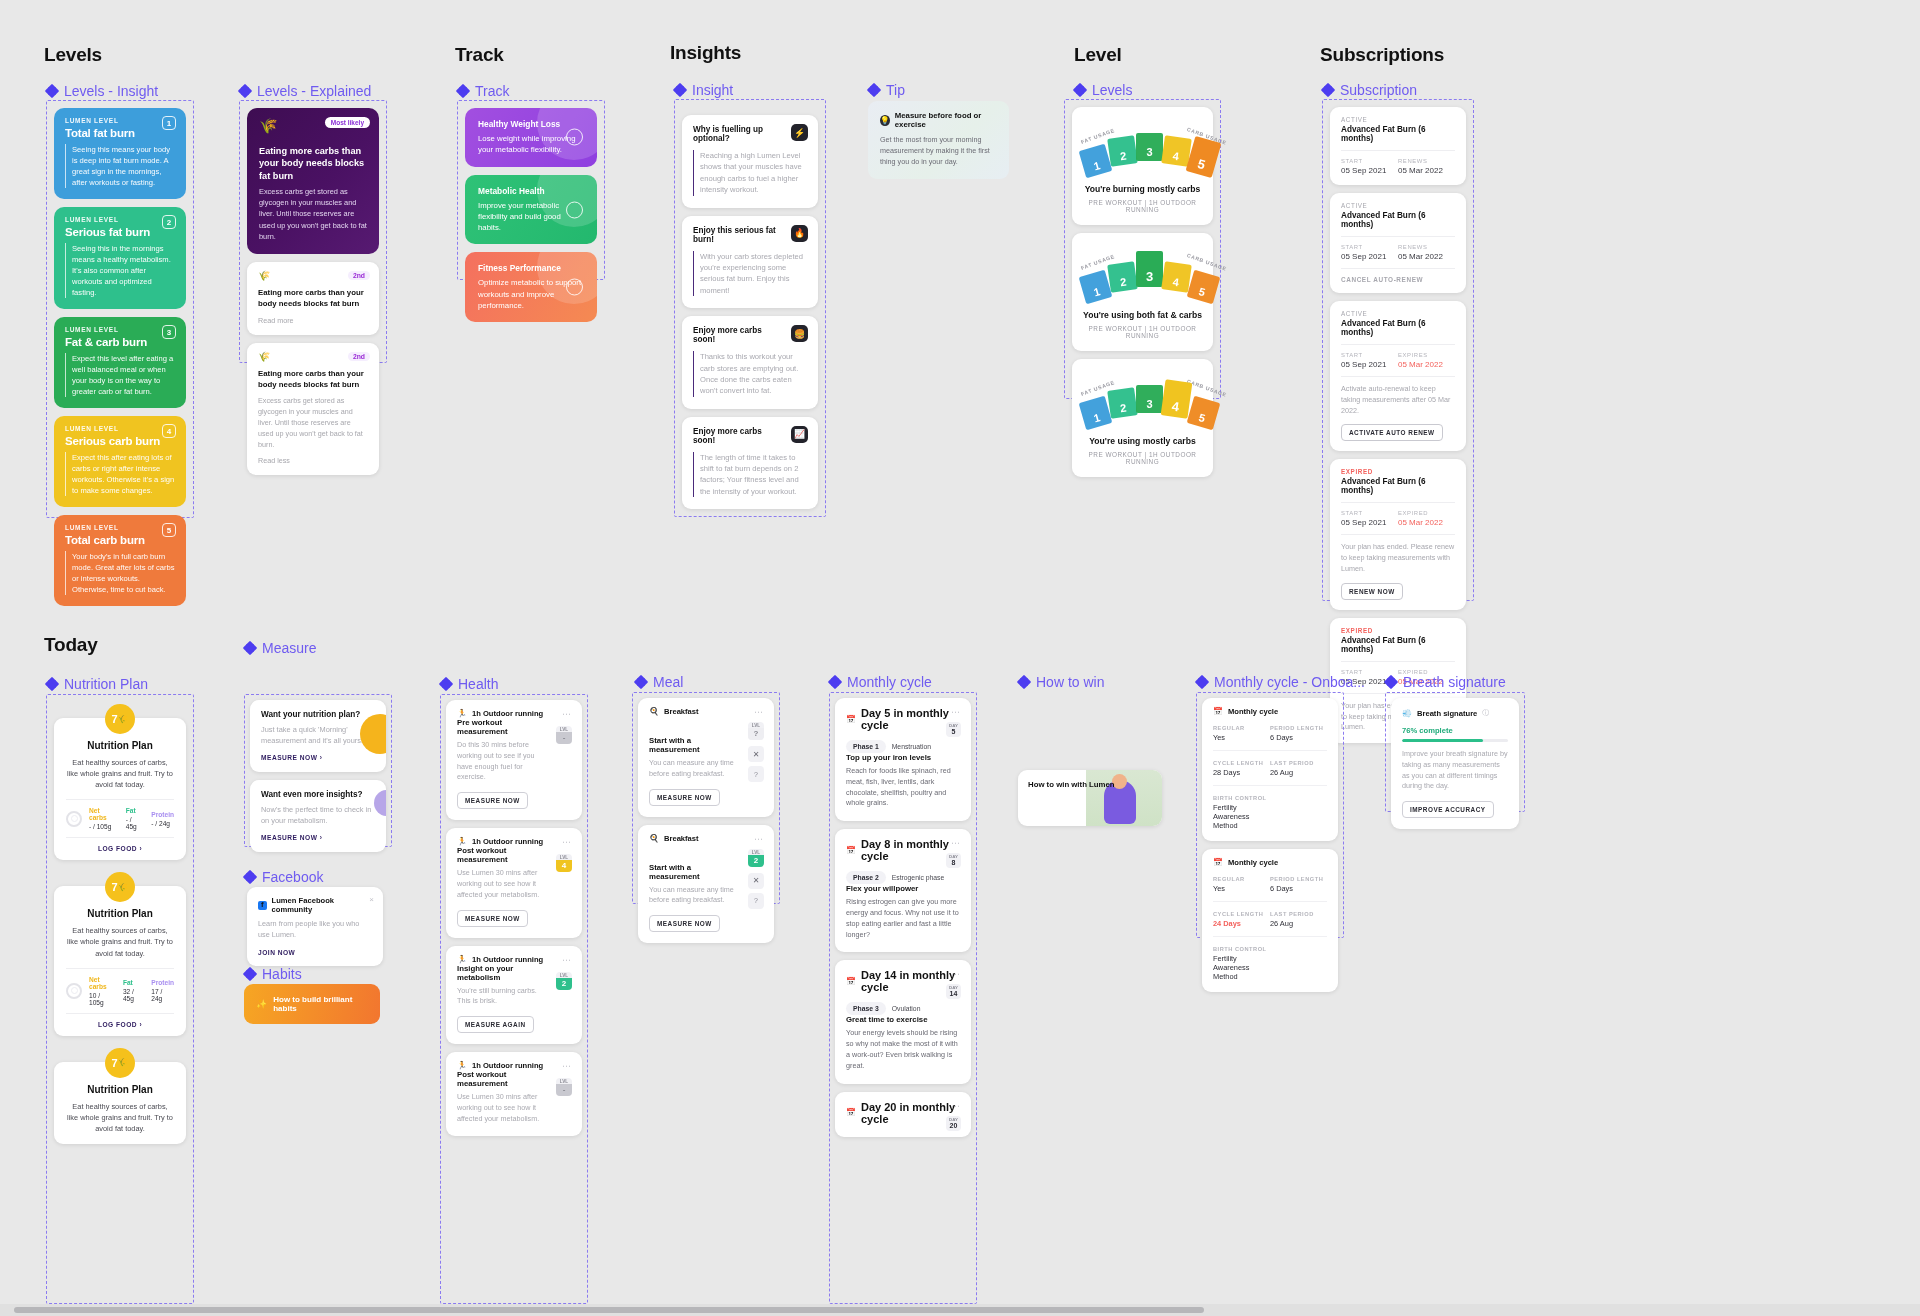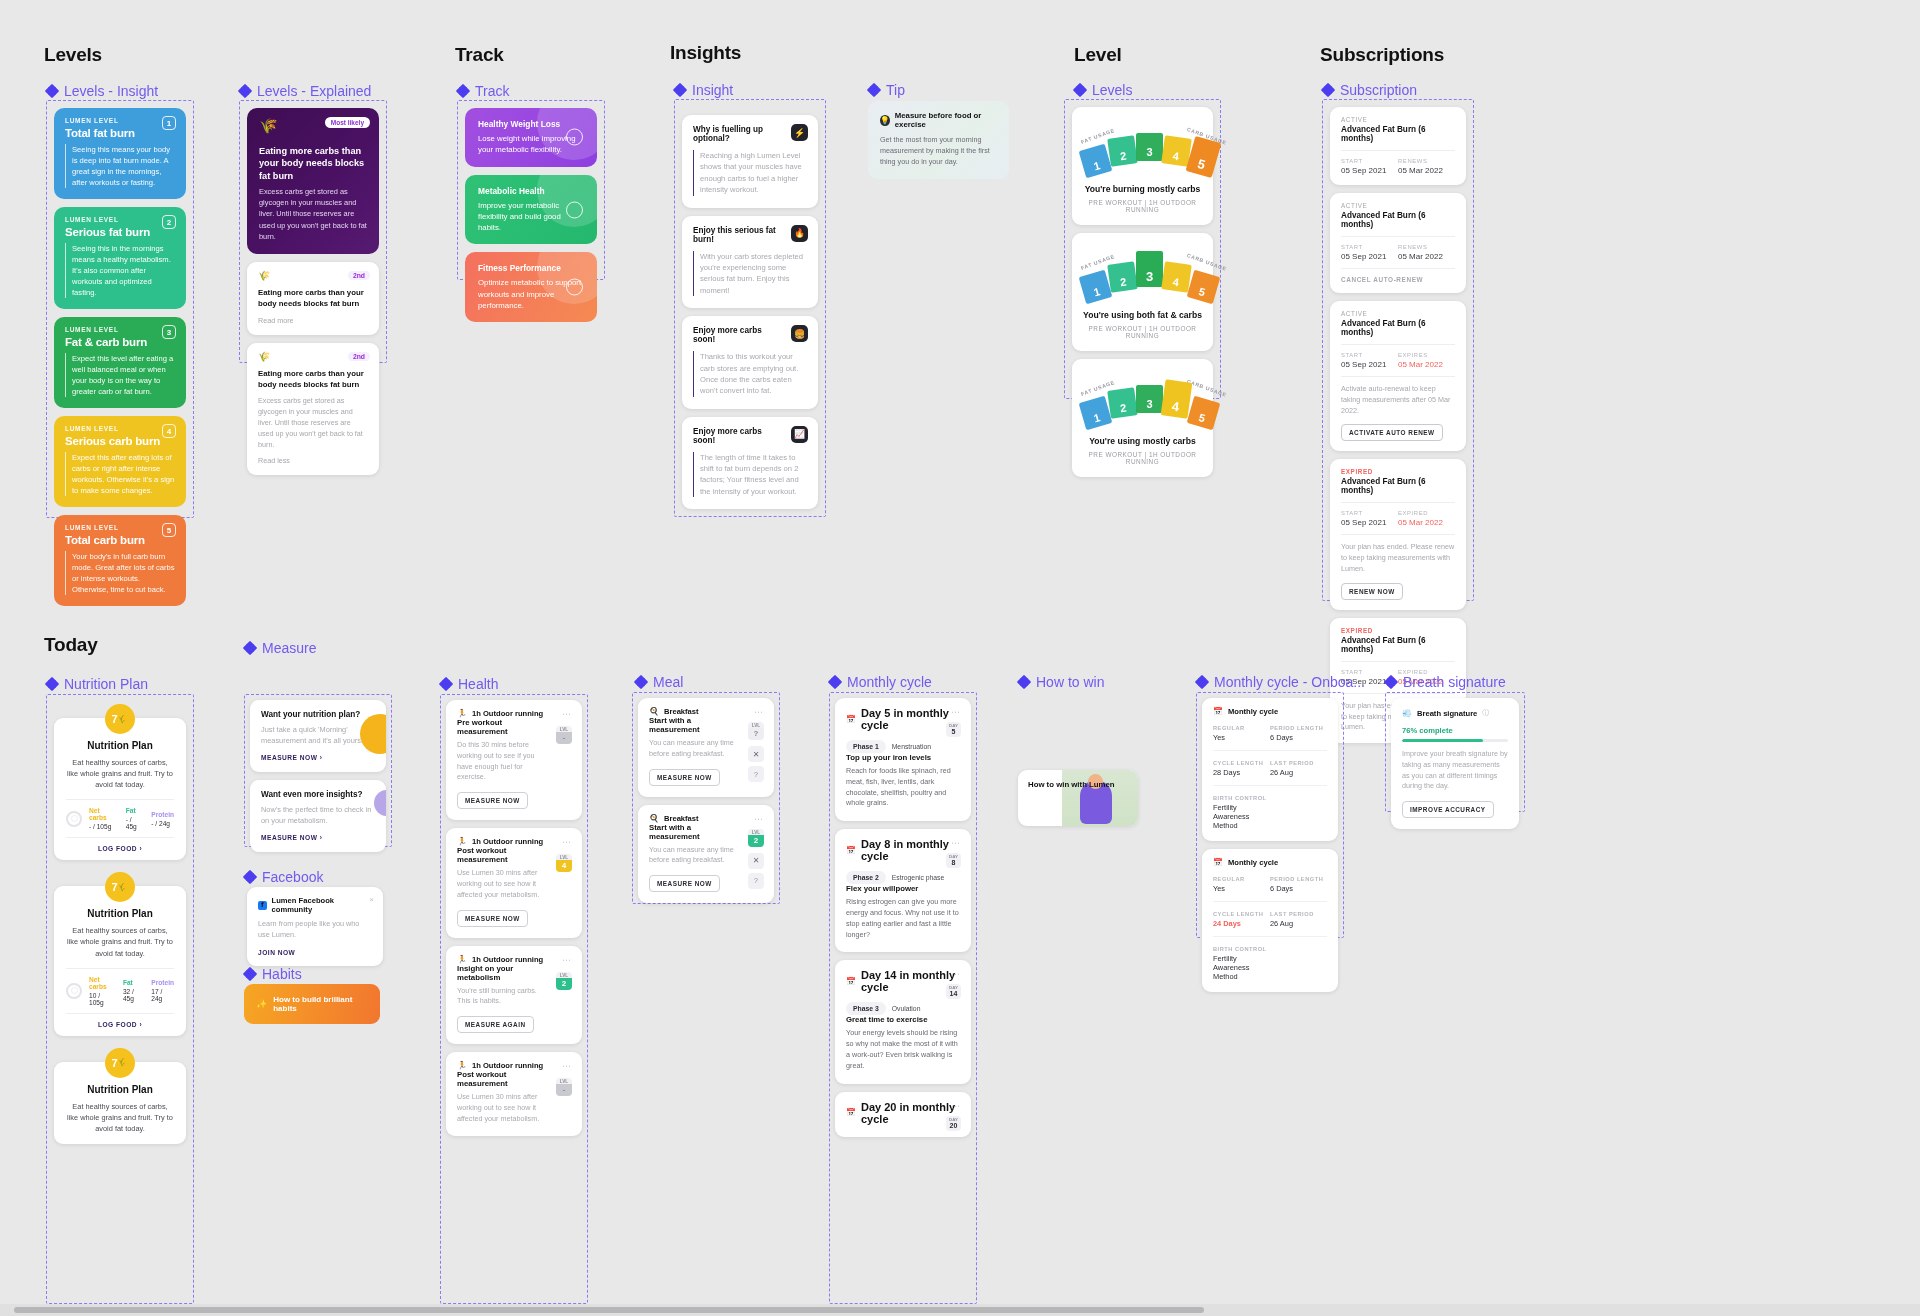--- a/index.html
+++ b/index.html
@@ -148,21 +148,21 @@
             font-weight:bold; letter-spacing:.5px; color:#2a2a33; margin-top:9px;}
   .lvl-chip { position:absolute; right:10px; top:26px; width:16px; border-radius:4px; overflow:hidden; text-align:center;
               background:#f1f1f5; }
   .lvl-chip .lt { font-size:4.6px; color:#8a8a93; padding:1px 0 0; font-weight:bold;}
   .lvl-chip .ln { font-size:8px; font-weight:bold; color:#fff; padding:1px 0 2px; }
 
   
   .meal-card { padding:9px 11px 11px; position:relative;}
   .meal-head { display:flex; align-items:center; gap:5px;}
   .meal-head .tt { font-size:7.6px; font-weight:bold; color:#111;}
-  .meal-card h4 { font-size:7.8px; font-weight:bold; color:#111; margin-top:0; max-width:82px;}
+  .meal-card h4 { font-size:7.8px; font-weight:bold; color:#111; margin-top:20px; max-width:82px;}
   .meal-card p { font-size:7.2px; line-height:1.5; color:#a9a9b0; margin-top:4px; max-width:88px;}
   .meal-sq { position:absolute; width:16px; height:16px; border-radius:4px; display:flex; align-items:center;
              justify-content:center; font-size:8px; color:#fff;}
 
   
   .mc-card { padding:9px 11px 12px; position:relative;}
   .mc-head { display:flex; align-items:center; gap:5px;}
   .mc-head .tt { font-size:11px; font-weight:bold; color:#111;}
   .mc-phase { display:flex; align-items:center; gap:6px; margin-top:9px;}
   .mc-chip { background:#f2f2f6; border-radius:9px; padding:3px 7px; font-size:6.8px; font-weight:bold; color:#2a2a33;}
@@ -661,21 +661,21 @@
         </div><div class="wk-dots">⋯</div><div class="lvl-chip">
           <div class="lt">LVL</div>
           <div class="ln" style="background:#f0c420;color:#fff">4</div>
         </div><h4>Post workout measurement</h4><p>Use Lumen 30 mins after working out to see how it affected your metabolism.</p><div class="wk-btn">MEASURE NOW</div></div>
       <div class="card wk-card" style="margin-top:8px"><div class="wk-head">
           <span class="ic">🏃</span>
           <span class="tt">1h Outdoor running</span>
         </div><div class="wk-dots">⋯</div><div class="lvl-chip">
           <div class="lt">LVL</div>
           <div class="ln" style="background:#2ec08c;color:#fff">2</div>
-        </div><h4>Insight on your metabolism</h4><p>You're still burning carbs. This is habits.</p><div class="wk-btn">MEASURE AGAIN</div></div>
+        </div><h4>Insight on your metabolism</h4><p>You're still burning carbs. This is brisk.</p><div class="wk-btn">MEASURE AGAIN</div></div>
       <div class="card wk-card" style="margin-top:8px">
         <div class="wk-head">
           <span class="ic">🏃</span>
           <span class="tt">1h Outdoor running</span>
         </div>
         <div class="wk-dots">⋯</div>
         <div class="lvl-chip">
           <div class="lt">LVL</div>
           <div class="ln" style="background:#c9c9d0;color:#8a8a93">-</div>
         </div>
@@ -788,21 +788,21 @@
 
 <div class="abs frame-label" style="left:1018px; top:674px;">
   <span class="fig-diamond">
         <i></i>
         <i></i>
         <i></i>
         <i></i>
       </span>
   <span>How to win</span>
 </div>
-<div class="abs card htw-card" style="left:1018px; top:691px; width:120px;">
+<div class="abs card htw-card" style="left:1018px; top:691px; width:144px;">
   <div class="htw-art">
     <div class="abs" style="left:18px; top:10px; width:32px; height:44px; border-radius:16px 16px 6px 6px; background:#7a5be0;"></div>
     <div class="abs" style="left:26px; top:4px; width:15px; height:15px; border-radius:50%; background:#f0b38a;"></div>
   </div>
   <div class="t">How to win with Lumen</div>
 </div>
 
 <div class="abs frame-label" style="left:1196px; top:674px;">
   <span class="fig-diamond">
         <i></i>

